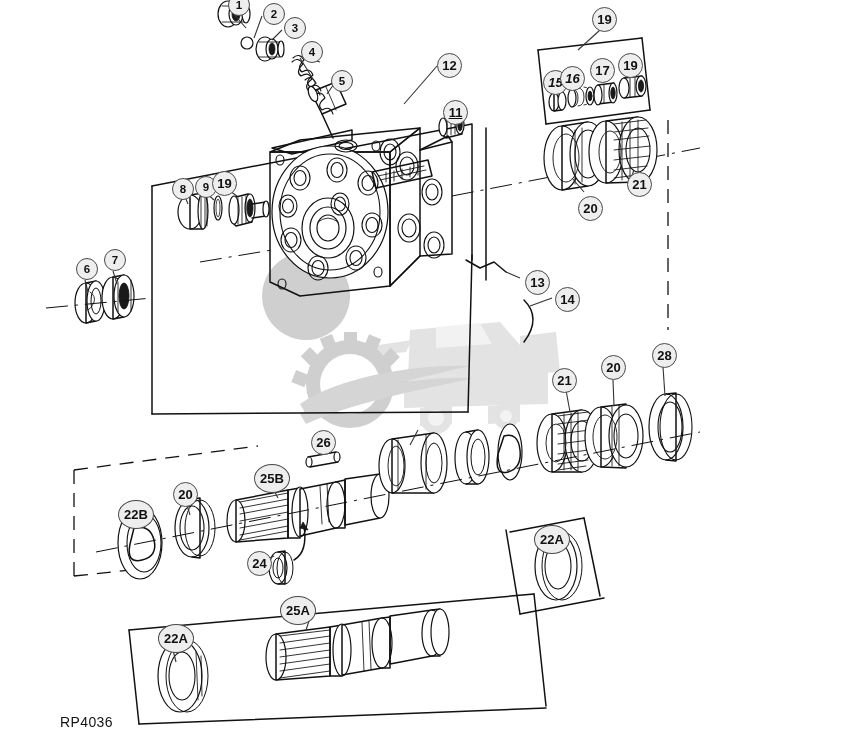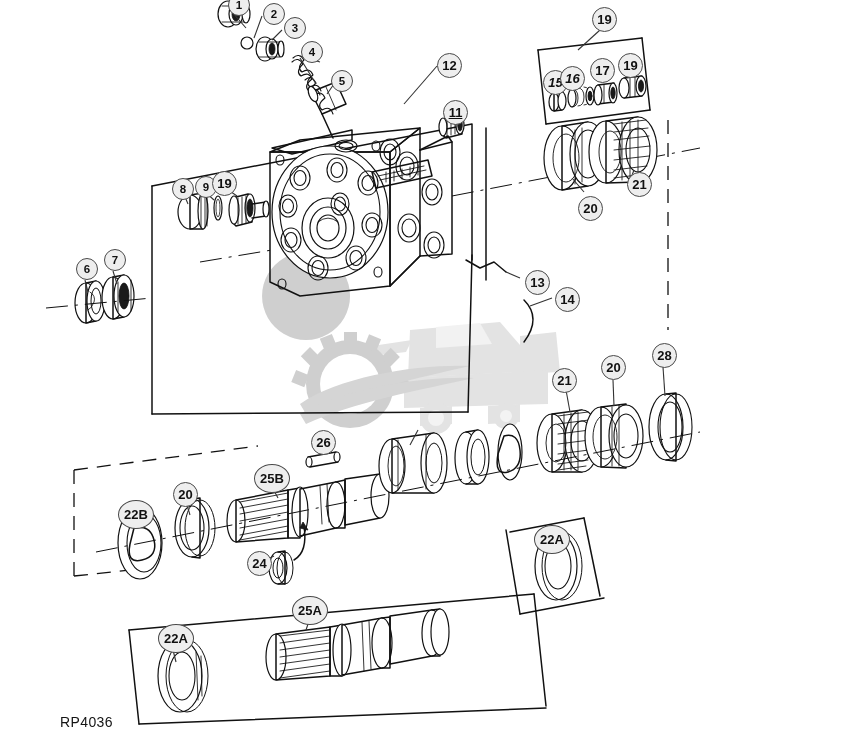--- a/index.html
+++ b/index.html
@@ -580,18 +580,18 @@
       <div class="bub md" style="left: 552px; top: 368px;">21</div>
       <div class="bub md" style="left: 601px; top: 355px;">20</div>
       <div class="bub md" style="left: 652px; top: 343px;">28</div>
       <div class="bub md" style="left: 311px; top: 430px;">26</div>
       <div class="bub md" style="left: 173px; top: 482px;">20</div>
       <div class="bub md" style="left: 247px; top: 551px;">24</div>
       <div class="bub wide" style="left: 118px; top: 500px;">22B</div>
       <div class="bub wide" style="left: 254px; top: 464px;">25B</div>
       <div class="bub wide" style="left: 534px; top: 525px;">22A</div>
       <div class="bub wide" style="left: 158px; top: 624px;">22A</div>
-      <div class="bub wide" style="left: 292px; top: 596px;">25A</div>
+      <div class="bub wide" style="left: 280px; top: 596px;">25A</div>
     </div>
 
   <div id="dwgno">RP4036</div>
 
 </div>
 
 </body></html>

